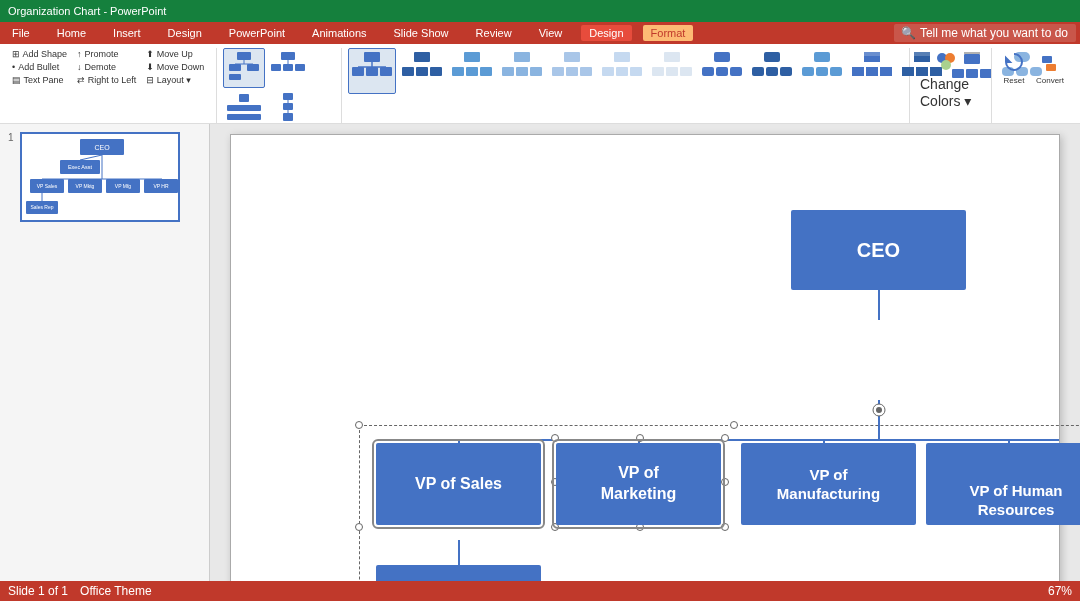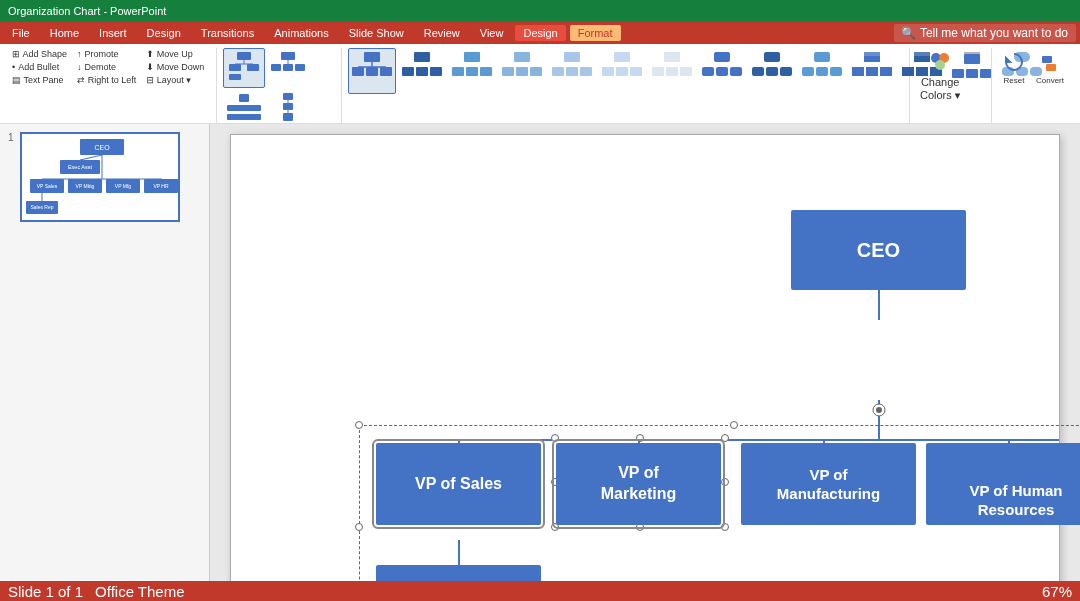--- a/index.html
+++ b/index.html
@@ -19,21 +19,21 @@
       font-size: 11px;
     }
 
     
     .menu-bar {
       background: #c0392b;
       height: 22px;
       display: flex;
       align-items: center;
       padding: 0 4px;
-      gap: 4px;
+      gap: 11px;
     }
     .menu-item {
       color: white;
       font-size: 11px;
       padding: 2px 8px;
       cursor: pointer;
       border-radius: 2px;
     }
     .menu-item.active { background: #e74c3c; }
     .menu-item.tab-active { background: #fdba74; color: #c0392b; }
@@ -205,21 +205,21 @@
       display: flex;
       align-items: center;
       padding: 0 8px;
       gap: 12px;
       position: fixed;
       bottom: 0;
       width: 1080px;
     }
     .status-text {
       color: white;
-      font-size: 15px;
+      font-size: 12px;
     }
     .smartart-btn {
       border: 1px solid transparent;
       padding: 1px;
       cursor: pointer;
       border-radius: 2px;
     }
     .smartart-btn.active { border-color: #4472c4; background: #dce6f1; }
 
   </style>
@@ -228,21 +228,21 @@
 
 <div class="title-bar">
   <span class="title-bar-text">Organization Chart - PowerPoint</span>
 </div>
 
 <div class="menu-bar">
   <span class="menu-item">File</span>
   <span class="menu-item">Home</span>
   <span class="menu-item">Insert</span>
   <span class="menu-item">Design</span>
-  <span class="menu-item">Transitions</span>
+  <span class="menu-item">PowerPoint</span>
   <span class="menu-item">Animations</span>
   <span class="menu-item">Slide Show</span>
   <span class="menu-item">Review</span>
   <span class="menu-item">View</span>
   <span class="menu-item active">Design</span>
   <span class="menu-item tab-active">Format</span>
   <span style="flex:1"></span>
   <span class="menu-item" style="background:rgba(255,255,255,0.15); min-width:160px; font-size:12px;">
     🔍 Tell me what you want to do
   </span>
@@ -481,21 +481,21 @@
     <div class="ribbon-group" style="min-width:80px;">
       <div class="ribbon-buttons">
         <div class="ribbon-btn">
           <div class="ribbon-icon">
             <svg width="24" height="24" viewBox="0 0 24 24">
               <circle cx="8" cy="8" r="5" fill="#4472c4"></circle>
               <circle cx="16" cy="8" r="5" fill="#ed7d31"></circle>
               <circle cx="12" cy="15" r="5" fill="#a9d18e"></circle>
             </svg>
           </div>
-          <span style="font-size:11px; text-align:center; line-height:1.2;">Change<br>Colors ▾</span>
+          <span style="font-size:14px; text-align:left; line-height:1.2;">Change<br>Colors ▾</span>
         </div>
       </div>
     </div>
 
     <div class="ribbon-group" style="min-width:80px;">
       <div class="ribbon-buttons">
         <div class="ribbon-btn">
           <div class="ribbon-icon">
             <svg width="24" height="24" viewBox="0 0 24 24">
               <path d="M12 4 A8 8 0 1 1 4 12 L4 8 L8 12 L4 12" stroke="#4472c4" stroke-width="2" fill="none"></path>

